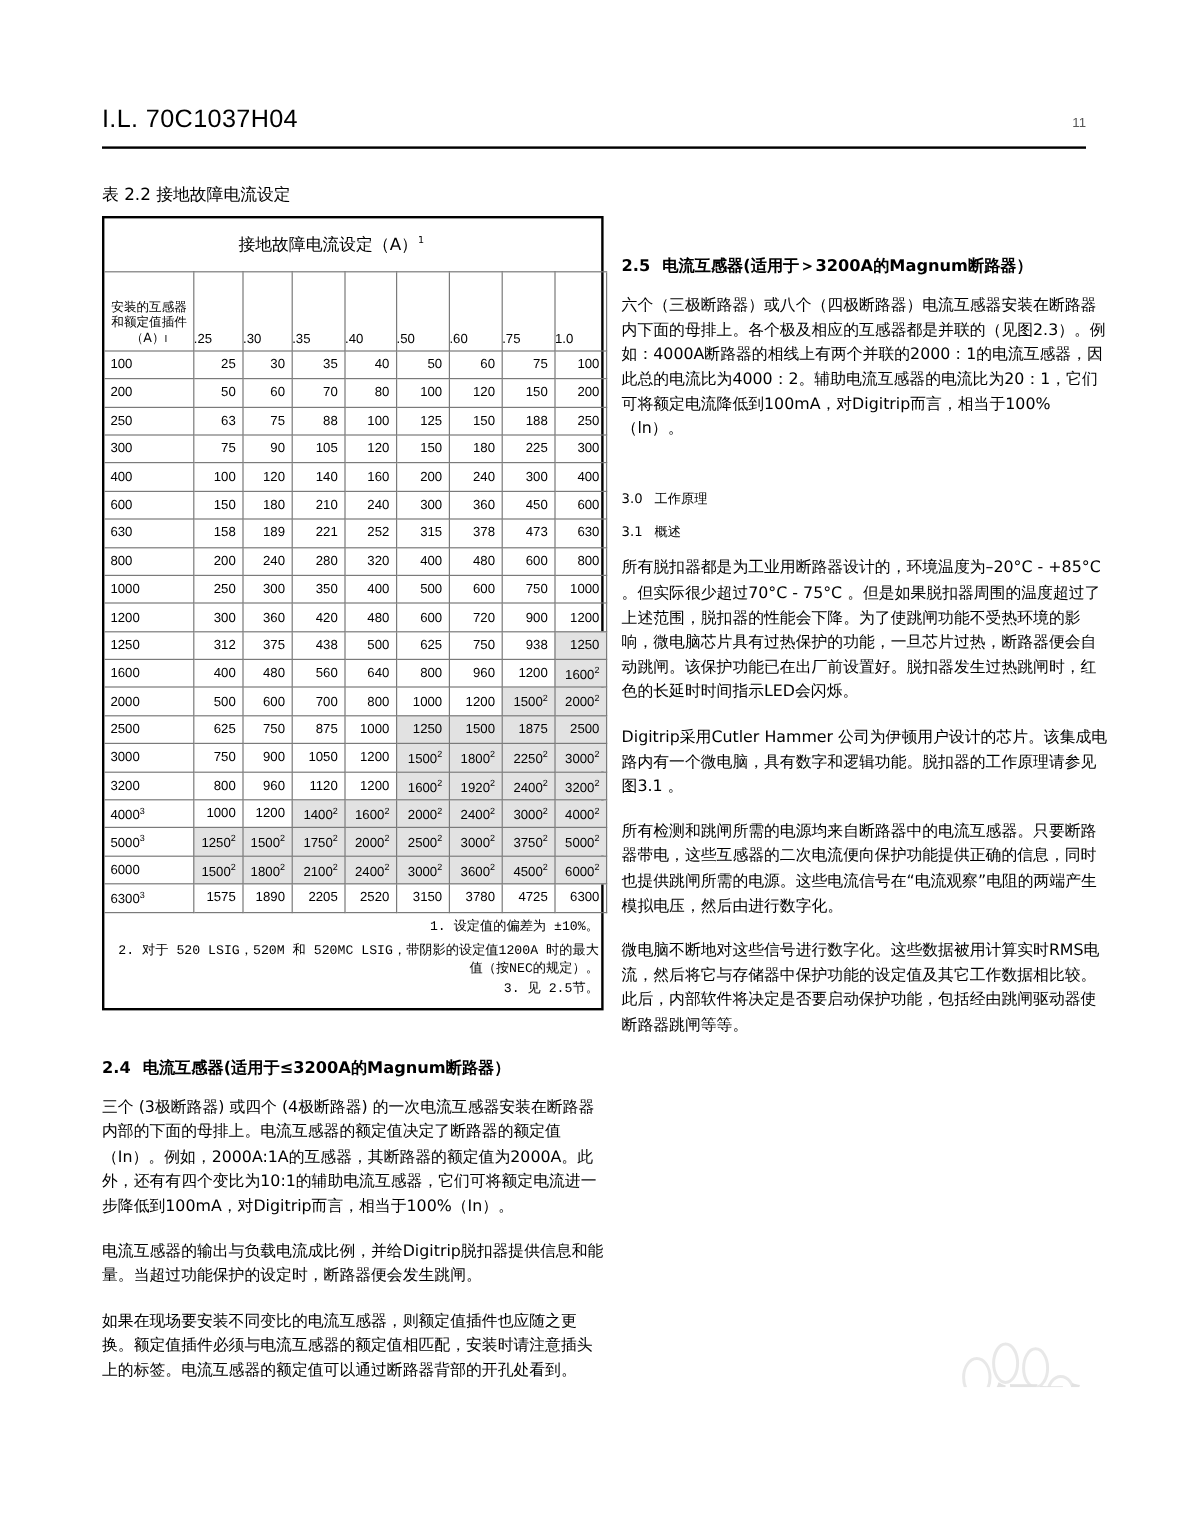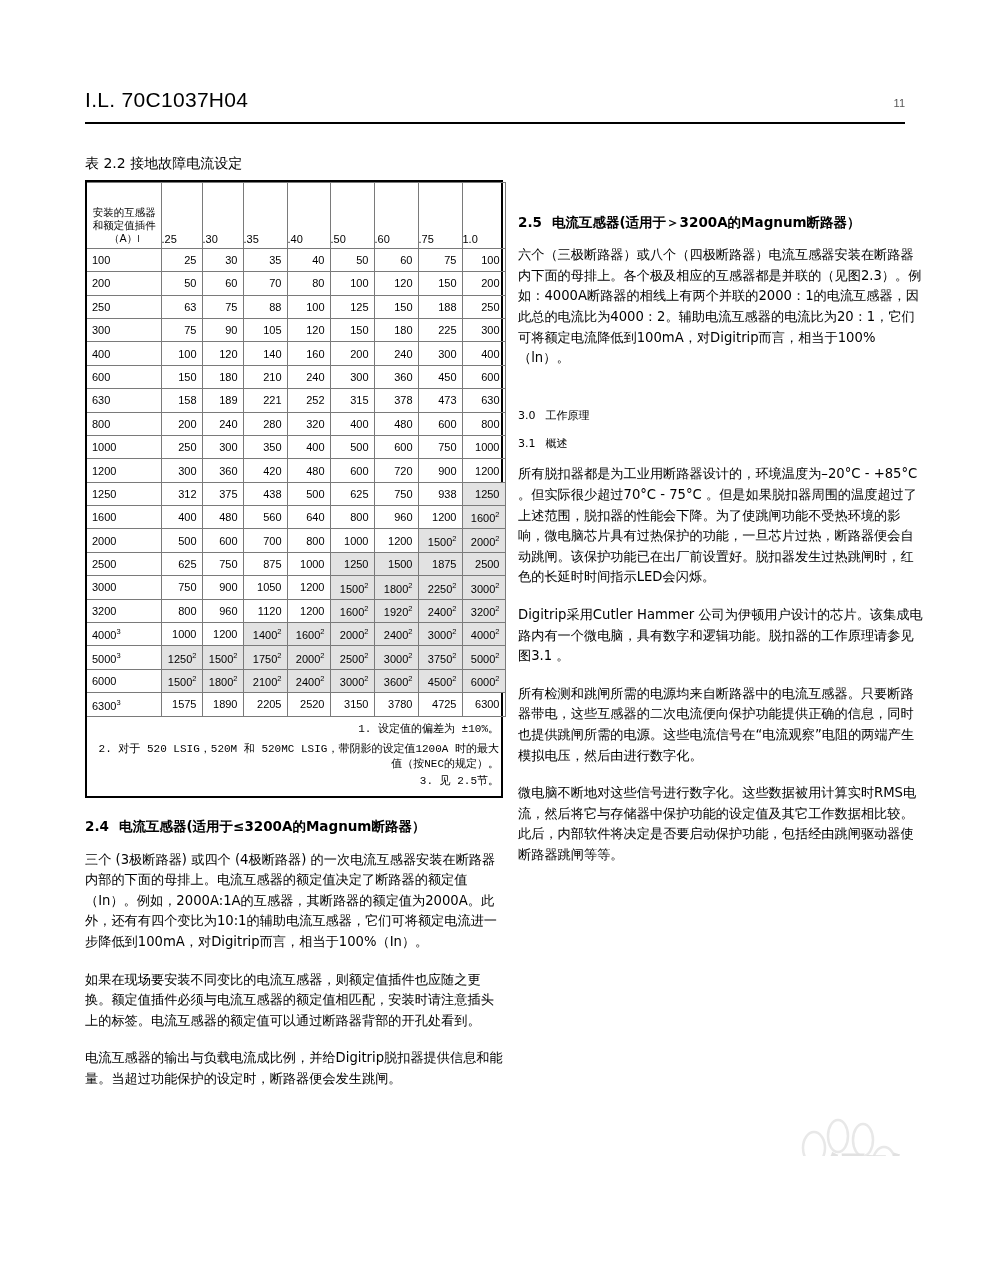--- a/index.html
+++ b/index.html
@@ -169,21 +169,21 @@
     line-height: 1.35;
   }
   .sec-sub .num { margin-right: 10px; }
   p.body {
     font-size: 13.2px;
     font-family: "DejaVu Sans", sans-serif;
     line-height: 1.56;
     margin: 0 0 17px 0;
     text-align: left;
   }
-  .blk-after-table { margin-top: 19px; }
+  .blk-after-table { margin-top: 39px; }
 
   
   .footer-rule {
     position: absolute;
     left: 85px;
     top: 1185px;
     width: 820px;
     border-top: 2px solid #000;
   }
   .eaton-logo {
@@ -270,20 +270,25 @@
             <col style="width:41px">
             <col style="width:44px">
             <col style="width:43px">
           <col style="width:44px">
             <col style="width:44px">
             <col style="width:44px">
             <col style="width:43px">
         </colgroup>
         <tbody id="gf-body">
           <tr>
+            <td class="title-cell" colspan="9">
+              <span>接地故障电流设定（A）</span><sup>1</sup>
+            </td>
+          </tr>
+          <tr>
             <td class="hdr-label">
               <span>安装的互感器和额定值插件（A）</span><span class="sub">I</span>
             </td>
             <td class="hdr-num">.25</td>
             <td class="hdr-num">.30</td>
             <td class="hdr-num">.35</td>
             <td class="hdr-num">.40</td>
             <td class="hdr-num">.50</td>
             <td class="hdr-num">.60</td>
             <td class="hdr-num">.75</td>
@@ -519,22 +524,22 @@
           </tr>
         </tbody>
       </table>
     </div>
 
     <div class="sec-head blk-after-table">
       <span class="num">2.4</span><span>电流互感器(适用于≤3200A的Magnum断路器）</span>
     </div>
 
     <p class="body">三个 (3极断路器) 或四个 (4极断路器) 的一次电流互感器安装在断路器内部的下面的母排上。电流互感器的额定值决定了断路器的额定值（In）。例如，2000A:1A的互感器，其断路器的额定值为2000A。此外，还有有四个变比为10:1的辅助电流互感器，它们可将额定电流进一步降低到100mA，对Digitrip而言，相当于100%（In）。</p>
+    <p class="body">电流互感器的输出与负载电流成比例，并给Digitrip脱扣器提供信息和能量。当超过功能保护的设定时，断路器便会发生跳闸。</p>
     <p class="body">如果在现场要安装不同变比的电流互感器，则额定值插件也应随之更换。额定值插件必须与电流互感器的额定值相匹配，安装时请注意插头上的标签。电流互感器的额定值可以通过断路器背部的开孔处看到。</p>
-    <p class="body">电流互感器的输出与负载电流成比例，并给Digitrip脱扣器提供信息和能量。当超过功能保护的设定时，断路器便会发生跳闸。</p>
   </div>
 
   <div class="col-right">
 
     <div class="sec-head">
       <span class="num">2.5</span><span>电流互感器(适用于＞3200A的Magnum断路器）</span>
     </div>
     <p class="body" style="margin-bottom:40px">六个（三极断路器）或八个（四极断路器）电流互感器安装在断路器内下面的母排上。各个极及相应的互感器都是并联的（见图2.3）。例如：4000A断路器的相线上有两个并联的2000：1的电流互感器，因此总的电流比为4000：2。辅助电流互感器的电流比为20：1，它们可将额定电流降低到100mA，对Digitrip而言，相当于100%（ln）。</p>
 
     <div class="sec-sub">

